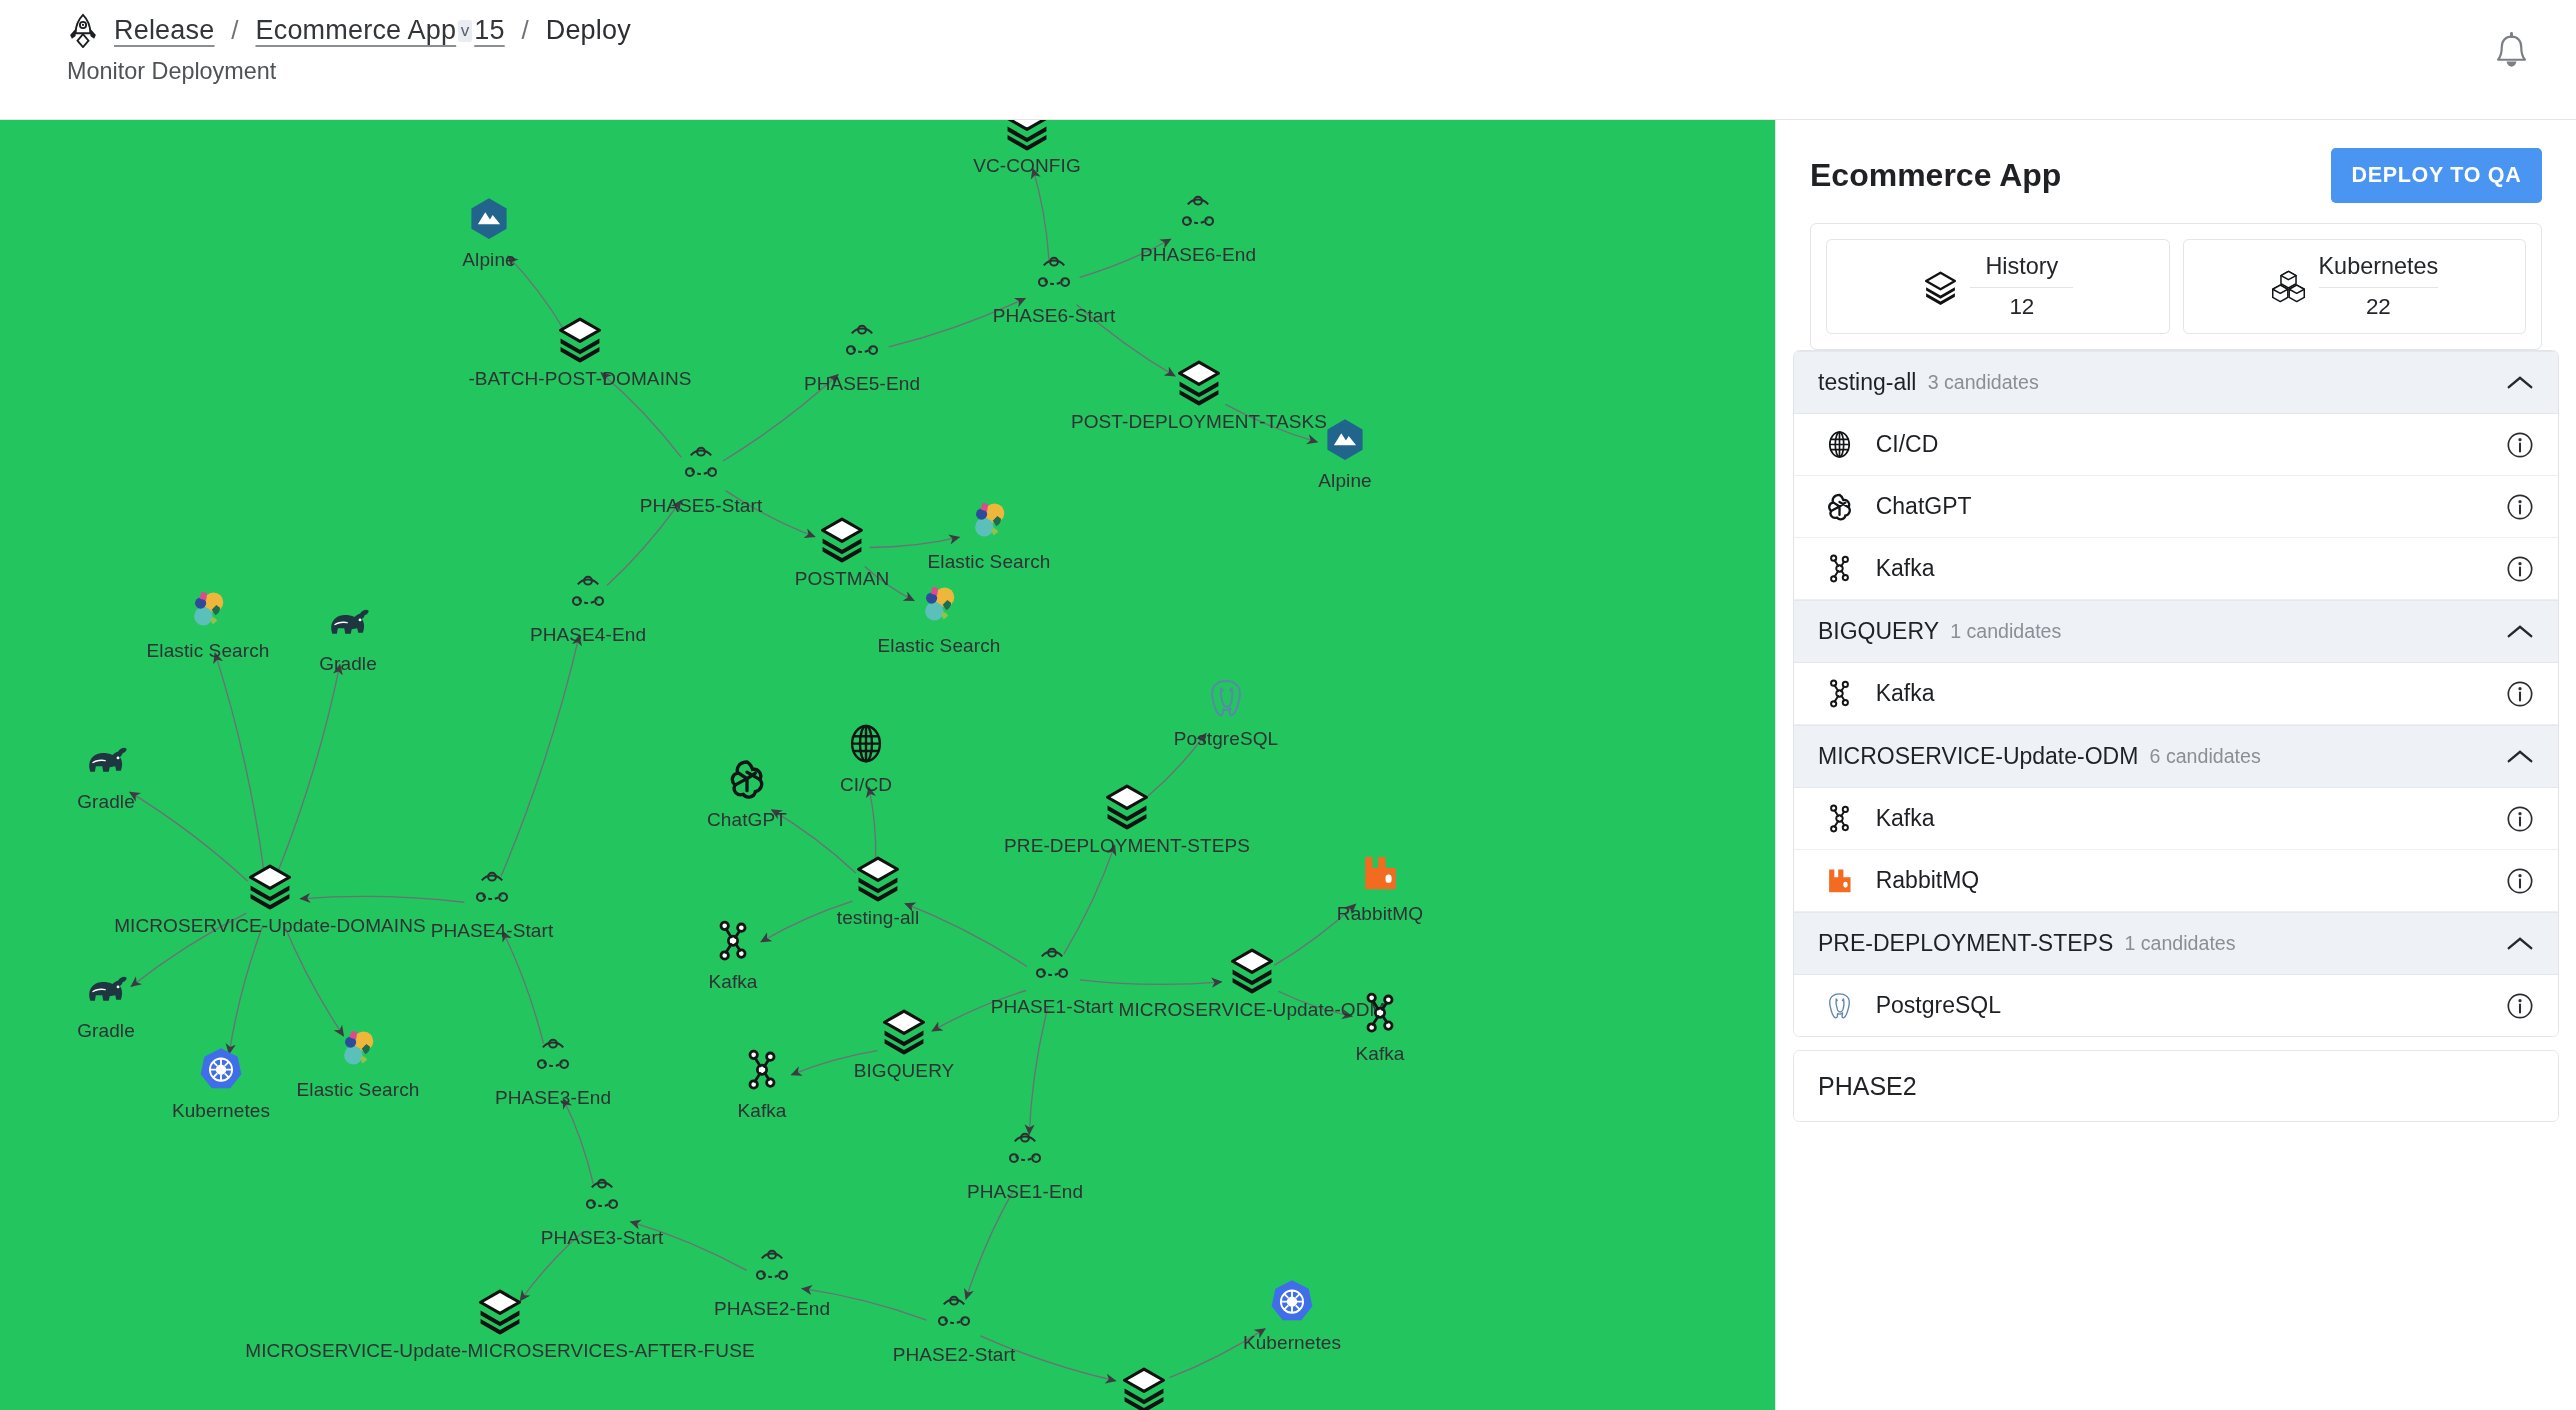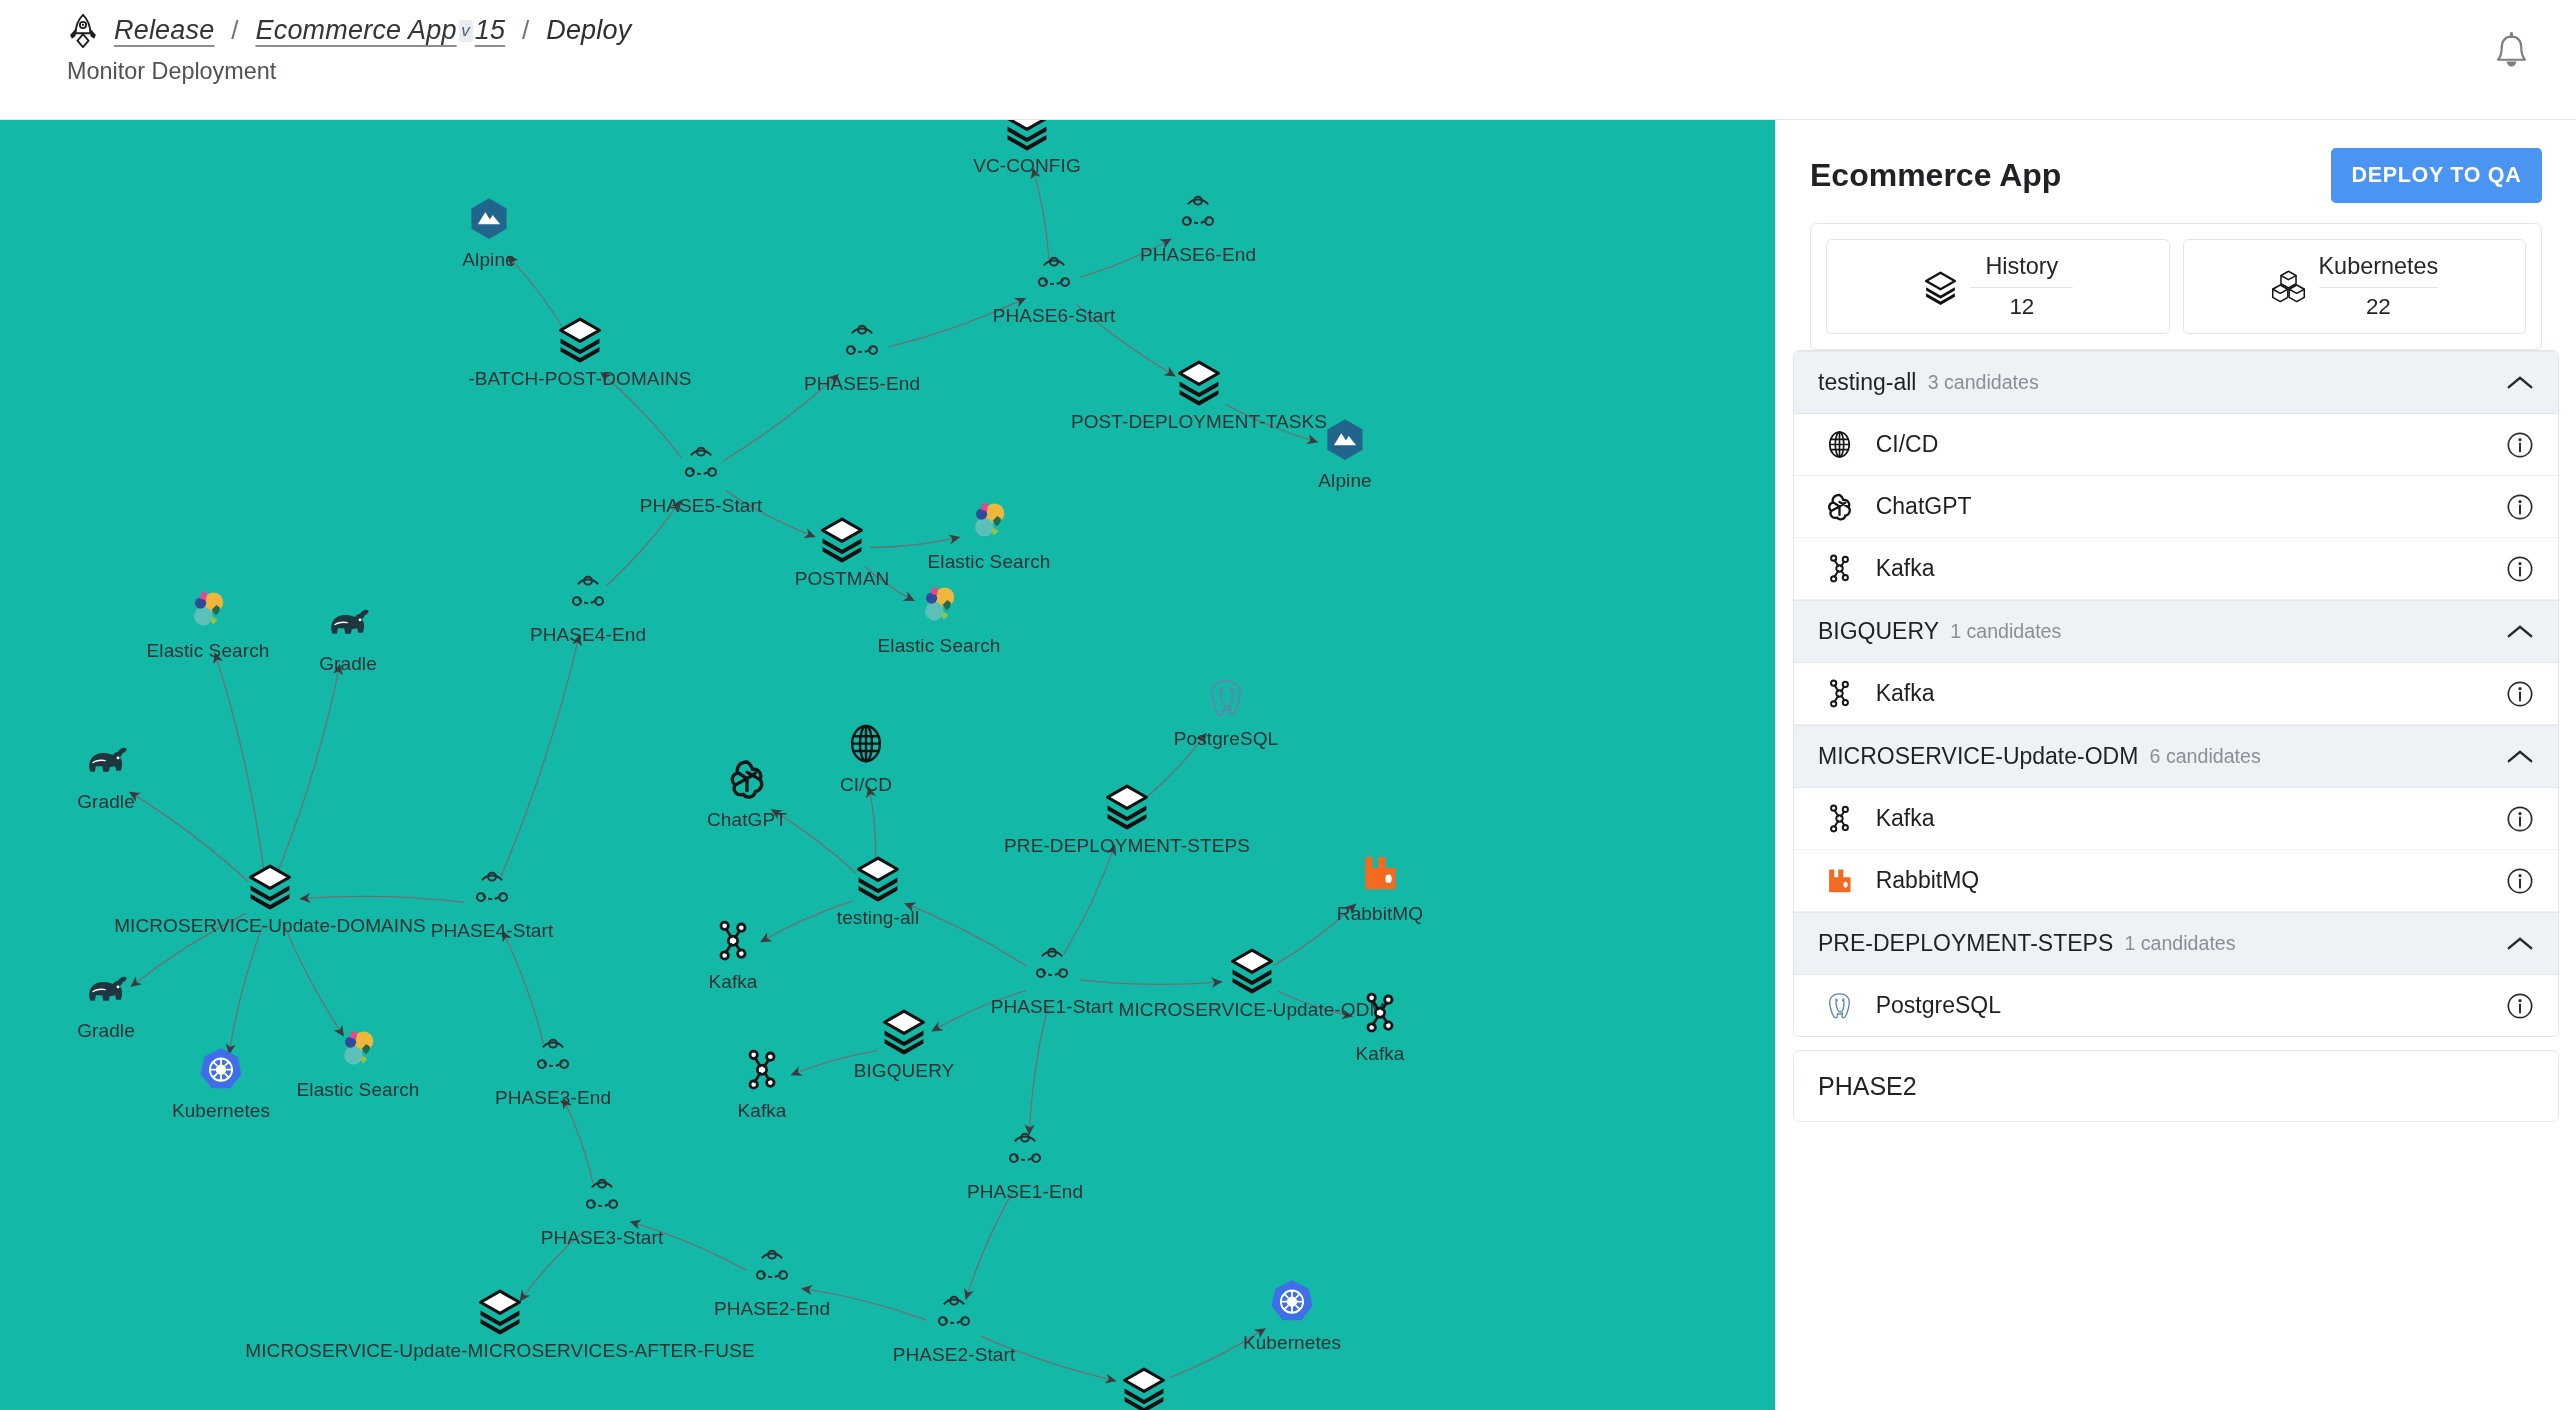--- a/index.html
+++ b/index.html
@@ -14,21 +14,21 @@
   #header {
     position: absolute; top: 0; left: 0; width: 2576px; height: 120px;
     background: #ffffff; border-bottom: 0.9px solid #e3e5e8;
   }
   #crumb-row { position: absolute; left: 67px; top: 13px; display: flex; align-items: center; gap: 15px; }
   #rocket-icon { width: 32px; height: 35px; display: block; }
   .crumb {
     font-size: 27px; color: #333538; letter-spacing: 0.2px;
     text-decoration: underline; text-underline-offset: 5.6px;
     text-decoration-thickness: 1.9px; text-decoration-color: #8b8e93;
-    cursor: pointer; white-space: nowrap; font-style: italic;
+    cursor: pointer; white-space: nowrap;
   }
   .crumb.current { text-decoration: none; color: #2c2e31; cursor: default; }
   .crumb-sep { font-size: 26px; color: #6e7176; padding: 0 1.9px; }
   .ver-badge {
     display: inline-block; background: #e9ecf3; color: #5c6066;
     font-size: 17px; padding: 0.9px 2.8px; border-radius: 2.8px;
     vertical-align: 2.8px; margin: 0 1.9px;
   }
   #subtitle {
     position: absolute; left: 67px; top: 58px;
@@ -37,21 +37,21 @@
   #bell-btn {
     position: absolute; right: 39px; top: 24px;
     width: 52px; height: 52px; cursor: pointer;
     display: flex; align-items: center; justify-content: center;
   }
 
   
   #canvas {
     position: absolute; left: 0; top: 120px;
     width: 1775px; height: 1291px;
-    background: #14b8a6; overflow: hidden; cursor: grab;
+    background: #22c55e; overflow: hidden; cursor: grab;
   }
   #graph-svg { position: absolute; left: 0; top: 0; width: 1775px; height: 1291px; }
   .node {
     position: absolute; transform: translate(-50%, -50%);
     display: flex; flex-direction: column; align-items: center;
     width: 0; cursor: pointer;
   }
   .node .glyph { width: 50px; height: 50px; display: block; flex: none; }
   .node .nlabel {
     margin-top: 4.7px; font-size: 19px; color: #2f3134;

